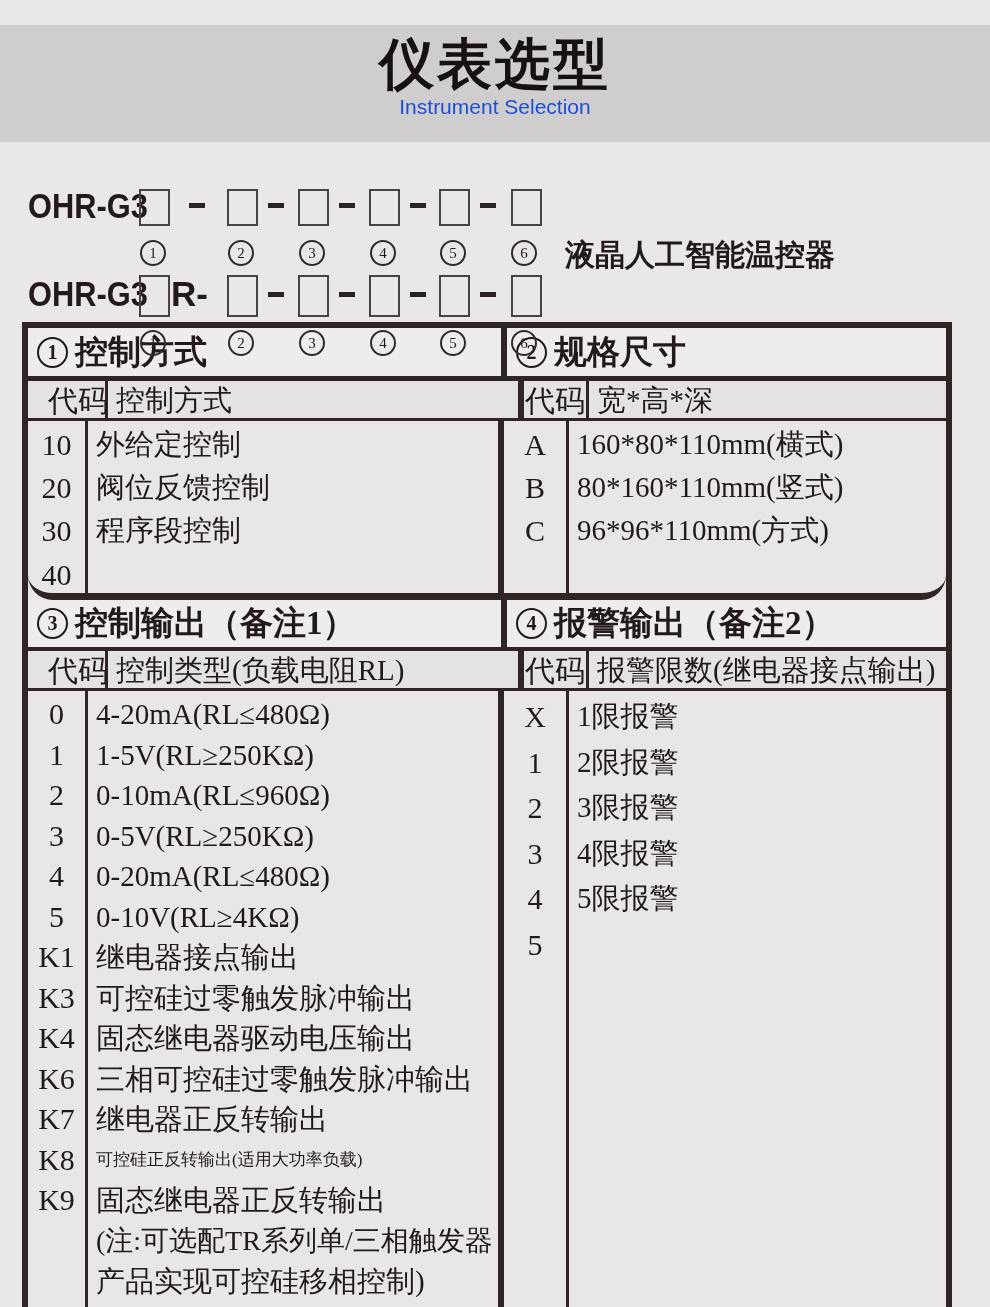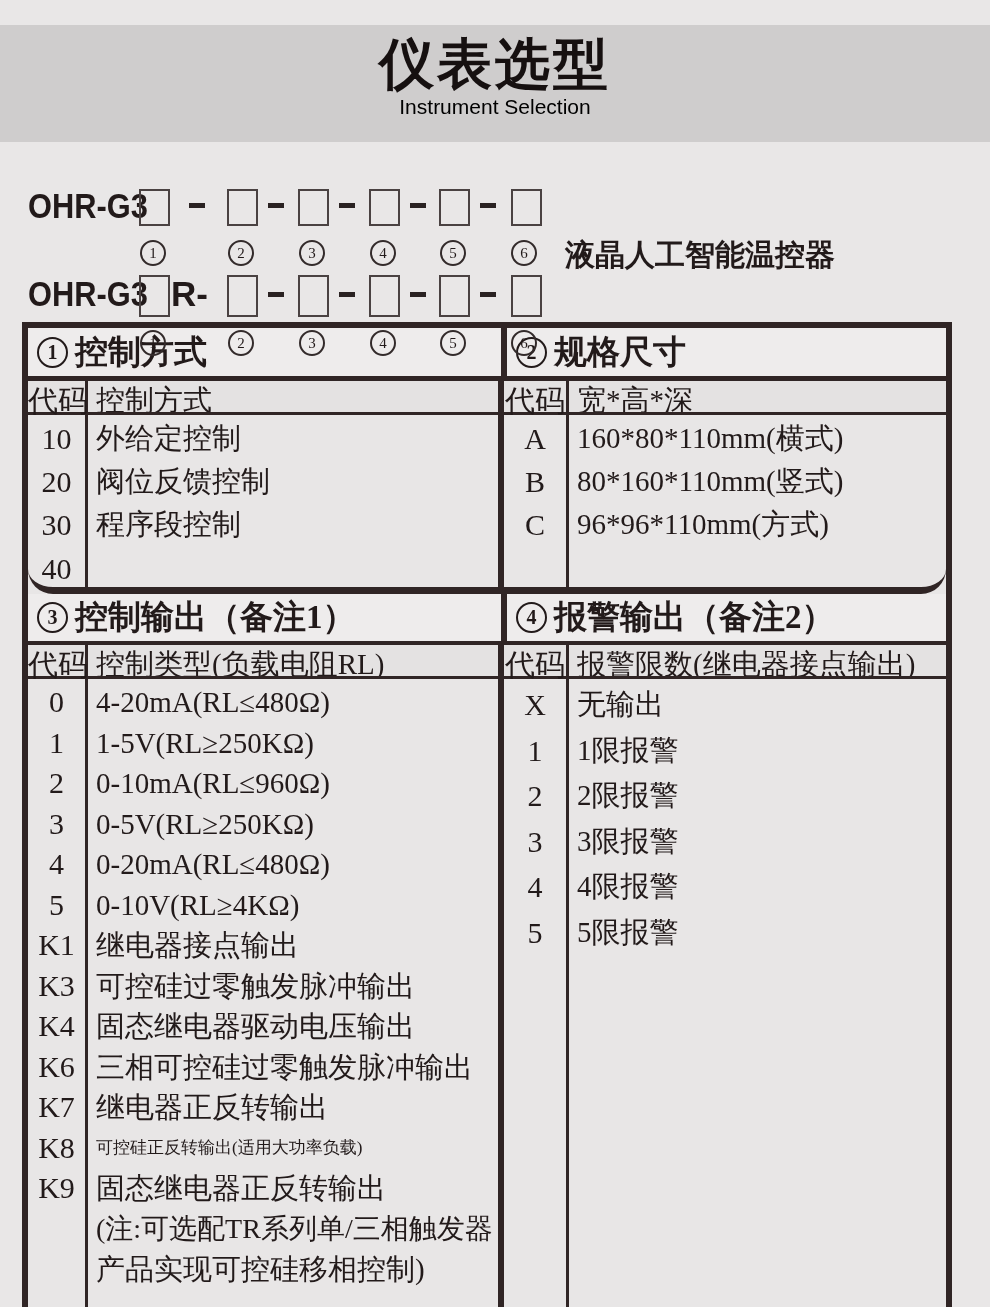--- a/index.html
+++ b/index.html
@@ -6,21 +6,21 @@
     --bg:#e9e7e7; --band:#cfcdcd; --cell:#e8e6e6; --headbg:#eeecec; --colheadbg:#e4e2e2;
     --bd:#302525; --tx:#221a1a; --boxbd:#4a4242;
   }
   html,body{margin:0;padding:0;}
   .page{position:relative;width:990px;height:1307px;background:var(--bg);overflow:hidden;
         color:var(--tx);font-family:"Liberation Serif","DejaVu Serif",serif;}
   
   .band{position:absolute;left:0;top:25px;width:990px;height:117px;background:var(--band);text-align:center;}
   .band-title{margin-top:8px;font-family:"Liberation Sans","DejaVu Sans",sans-serif;font-weight:bold;
               font-size:55px;line-height:62px;letter-spacing:3px;color:#161010;}
-  .band-sub{font-family:"Liberation Sans","DejaVu Sans",sans-serif;font-size:21px;line-height:24px;color:#000000;}
+  .band-sub{font-family:"Liberation Sans","DejaVu Sans",sans-serif;font-size:21px;line-height:24px;color:#1d4ed8;}
   
   .model-row{position:absolute;left:0;width:990px;height:46px;}
   .model-row-1{top:186px;}
   .model-row-2{top:274px;}
   .prefix{position:absolute;left:28px;top:0;font-family:"Liberation Sans","DejaVu Sans",sans-serif;
           font-weight:bold;font-size:35px;line-height:40px;transform:scaleX(.88);transform-origin:left;}
   .infix{position:absolute;left:171px;top:0;font-family:"Liberation Sans","DejaVu Sans",sans-serif;
          font-weight:bold;font-size:35px;line-height:40px;}
   .mbox{position:absolute;width:27px;border:2px solid var(--boxbd);background:transparent;}
   .model-row-1 .mbox{top:3px;height:33px;}
@@ -48,21 +48,21 @@
        display:flex;flex-direction:column;overflow:hidden;}
   .r{display:flex;box-sizing:border-box;}
   .sec-row{height:53px;border-bottom:5px solid var(--bd);background:var(--headbg);}
   .sec-row-2{height:51px;border-bottom:4px solid var(--bd);}
   .sec-cell{display:flex;align-items:center;gap:7px;padding-left:9px;box-sizing:border-box;
             font-weight:bold;font-size:33px;white-space:nowrap;}
   .sec-left{width:479px;border-right:6px solid var(--bd);}
   .sec-right{flex:1;}
   .scirc{width:27px;height:27px;border:2.5px solid var(--tx);border-radius:50%;flex:0 0 auto;
          font-size:20px;font-weight:bold;display:flex;align-items:center;justify-content:center;}
-  .colhead-row{height:34px;border-bottom:3px solid var(--bd);background:var(--colheadbg);}
+  .colhead-row{height:40px;border-bottom:3px solid var(--bd);background:var(--colheadbg);padding-left:20px;}
   .ch{box-sizing:border-box;font-size:29px;line-height:39px;white-space:nowrap;}
   .block{display:flex;}
   .block1{height:179px;border-bottom:7px solid var(--bd);border-radius:25px;}
   .block2{flex:1;}
   .w1{width:60px;border-right:3px solid var(--bd);box-sizing:border-box;}
   .w2{width:416px;border-right:6px solid var(--bd);box-sizing:border-box;}
   .w3{width:65px;border-right:3px solid var(--bd);box-sizing:border-box;}
   .w4{flex:1;box-sizing:border-box;}
   .col{display:flex;flex-direction:column;}
   .block1 .col{padding-top:2px;}
@@ -246,21 +246,20 @@
 
       <div class="ln code">X</div>
           <div class="ln code">1</div>
           <div class="ln code">2</div>
           <div class="ln code">3</div>
           <div class="ln code">4</div>
           <div class="ln code">5</div>
         </div>
       <div class="col w4 lnR">
 
-      <div class="ln val">无输出</div>
           <div class="ln val">1限报警</div>
           <div class="ln val">2限报警</div>
           <div class="ln val">3限报警</div>
           <div class="ln val">4限报警</div>
           <div class="ln val">5限报警</div>
         </div>
     </div>
 
   </div>
 </div>

